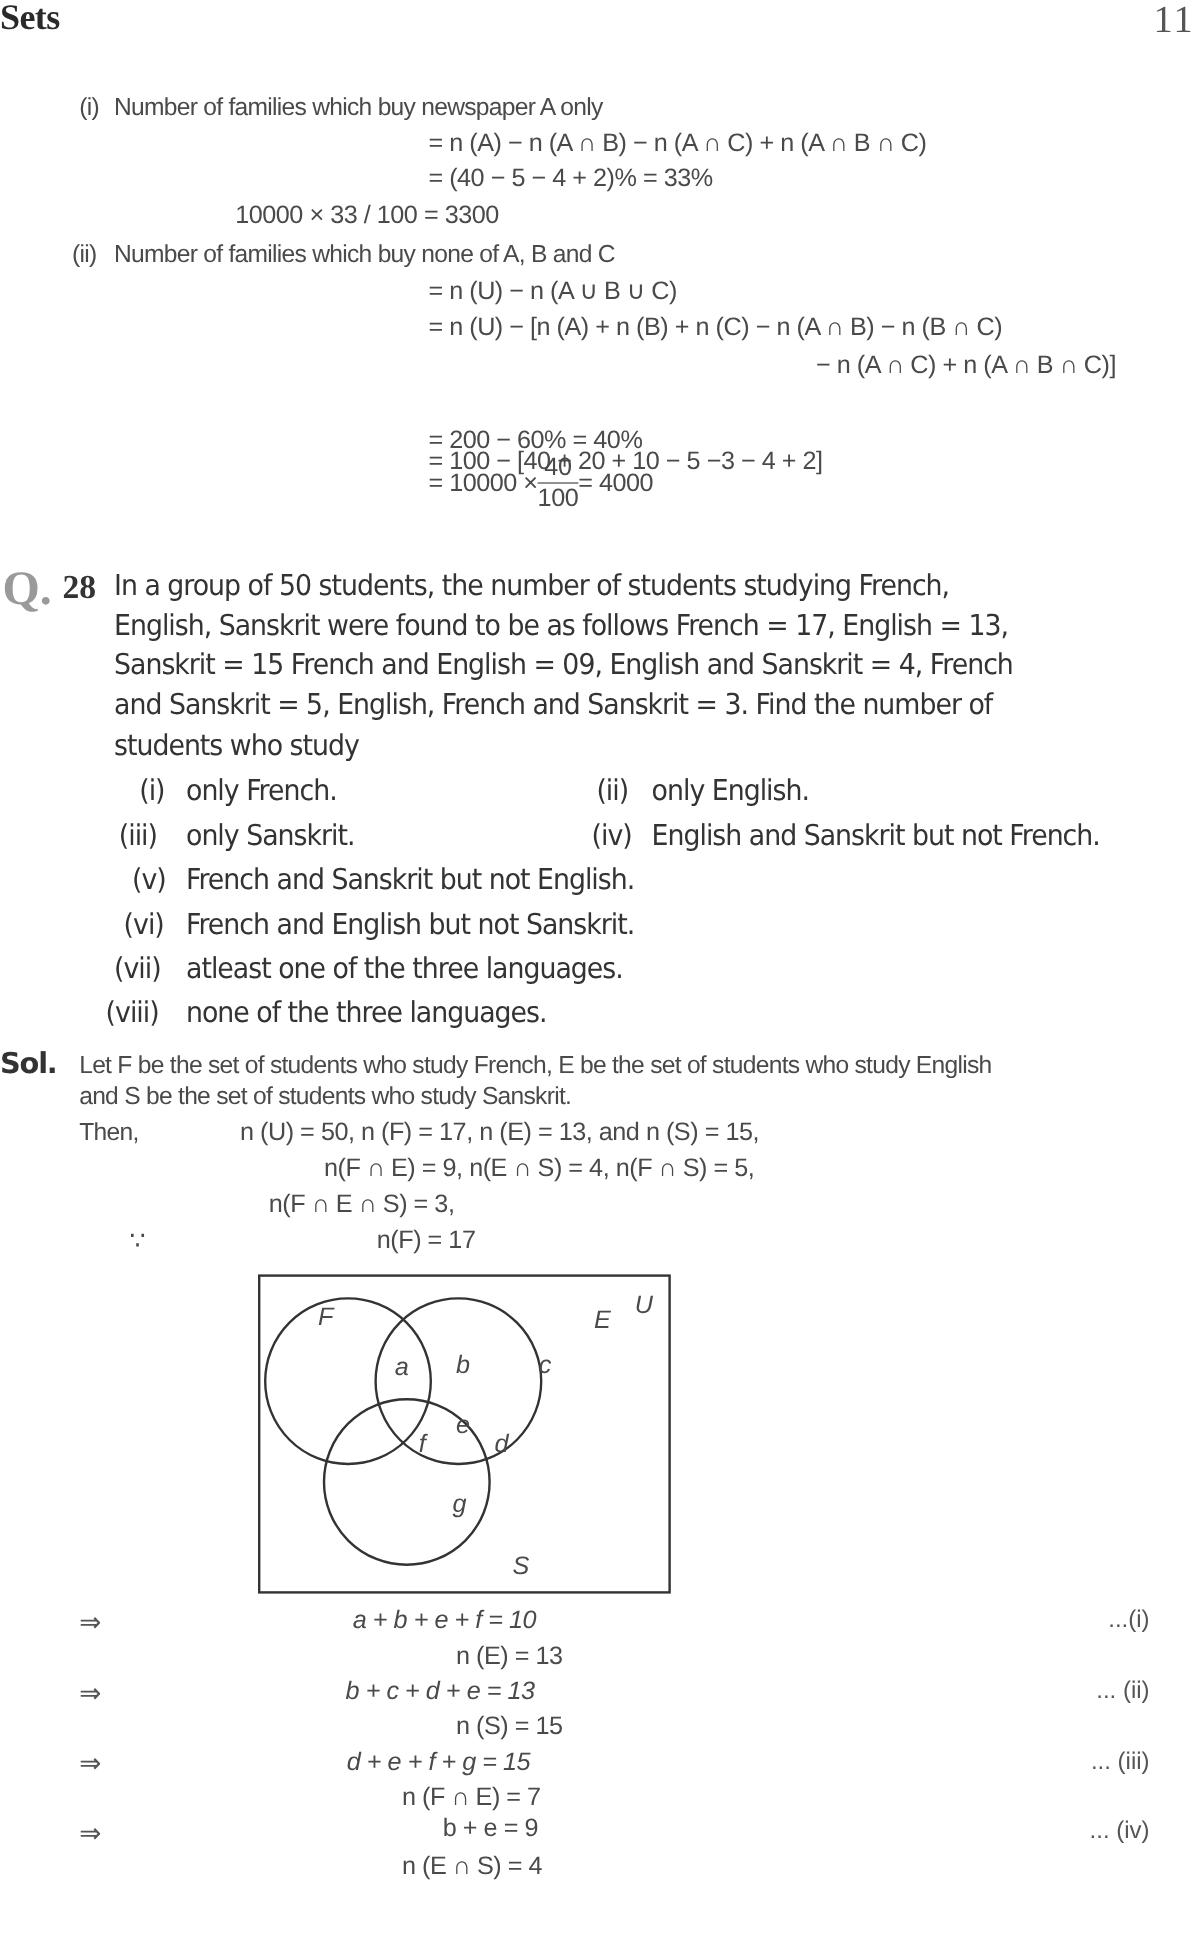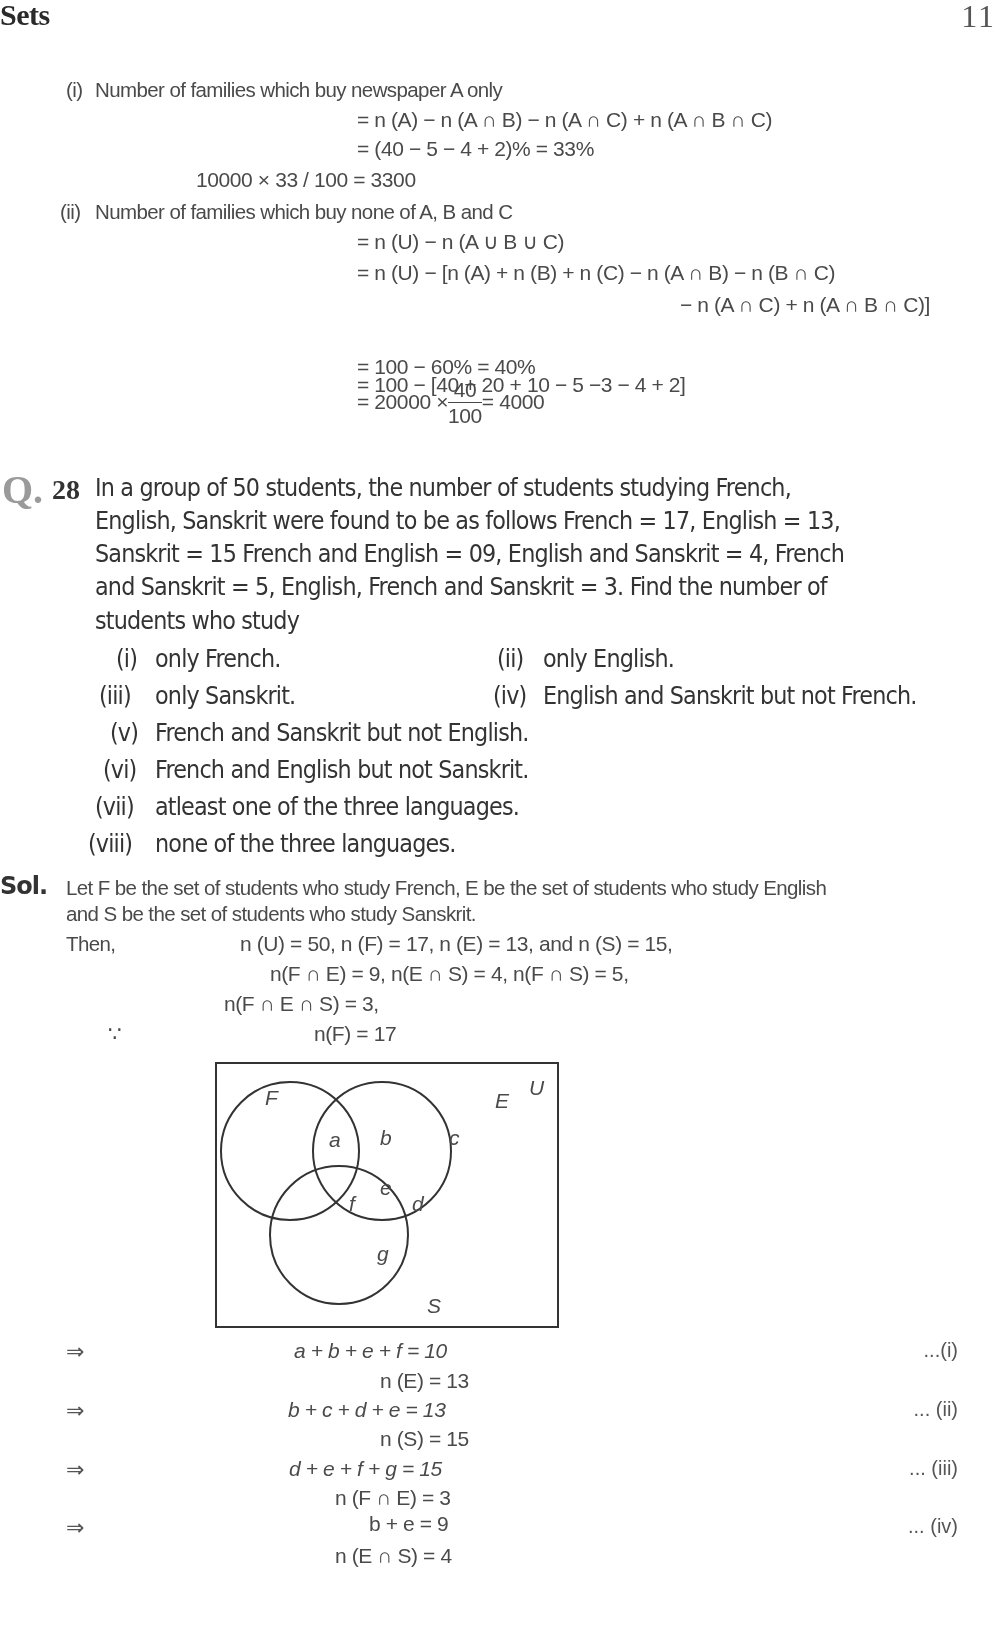--- a/index.html
+++ b/index.html
@@ -54,23 +54,23 @@
 <div class="abs eq" style="left:357px; top:108px;">= n (A) − n (A ∩ B) − n (A ∩ C) + n (A ∩ B ∩ C)</div>
 <div class="abs eq" style="left:357px; top:137px;text-align:right;">= (40 − 5 − 4 + 2)% = 33%</div>
 <div class="abs eq" style="left:196px; top:168px;">10000 × 33 / 100 = 3300</div>
 
 <div class="abs sol-text" style="left:60px; top:200px;">(ii)</div>
 <div class="abs sol-text" style="left:95px; top:200px;">Number of families which buy none of A, B and C</div>
 <div class="abs eq" style="left:357px; top:230px;">= n (U) − n (A ∪ B ∪ C)</div>
 <div class="abs eq" style="left:357px; top:261px;">= n (U) − [n (A) + n (B) + n (C) − n (A ∩ B) − n (B ∩ C)</div>
 <div class="abs eq" style="left:680px; top:293px;">− n (A ∩ C) + n (A ∩ B ∩ C)]</div>
 <div class="abs eq" style="left:357px; top:325px;margin-top:48px;">= 100 − [40 + 20 + 10 − 5 −3 − 4 + 2]</div>
-<div class="abs eq" style="left:357px; top:355px;">= 100 − 60% = 40%</div>
+<div class="abs eq" style="left:357px; top:355px;">= 200 − 60% = 40%</div>
 <div class="abs eq" style="left:357px; top:378px;">
-  <span>= 20000 ×</span><span class="frac"><span class="num">40</span><span class="den">100</span></span><span>= 4000</span>
+  <span>= 10000 ×</span><span class="frac"><span class="num">40</span><span class="den">100</span></span><span>= 4000</span>
 </div>
 
 <div class="abs q-label" style="left:2px; top:466px;">Q.</div>
 <div class="abs q-num" style="left:52px; top:474px;">28</div>
 <div class="abs q-text" style="left:95px; top:474px;">In a group of 50 students, the number of students studying French,</div>
 <div class="abs q-text" style="left:95px; top:507px;">English, Sanskrit were found to be as follows French = 17, English = 13,</div>
 <div class="abs q-text" style="left:95px; top:540px;">Sanskrit = 15 French and English = 09, English and Sanskrit = 4, French</div>
 <div class="abs q-text" style="left:95px; top:573px;">and Sanskrit = 5, English, French and Sanskrit  = 3. Find the number of</div>
 <div class="abs q-text" style="left:95px; top:607px;">students who study</div>
 
@@ -90,21 +90,21 @@
 <div class="abs q-text" style="left:155px; top:756px;">French and English but not Sanskrit.</div>
 <div class="abs q-text" style="left:95px; top:793px;">(vii)</div>
 <div class="abs q-text" style="left:155px; top:793px;">atleast one of the three languages.</div>
 <div class="abs q-text" style="left:88px; top:830px;">(viii)</div>
 <div class="abs q-text" style="left:155px; top:830px;">none of the three languages.</div>
 
 <div class="abs sol-label" style="left:0px; top:872px;">Sol.</div>
 <div class="abs sol-text" style="left:66px; top:876px;">Let F be the set of students who study French, E be the set of students who study English</div>
 <div class="abs sol-text" style="left:66px; top:902px;">and S be the set of students who study Sanskrit.</div>
 <div class="abs sol-text" style="left:66px; top:932px;">Then,</div>
-<div class="abs eq" style="left:200px; top:932px;margin-left:40px;">n (U) = 50,  n (F) = 17,  n (E) = 13,  and  n (S) = 15,</div>
+<div class="abs eq" style="left:200px; top:932px;">n (U) = 50,  n (F) = 17,  n (E) = 13,  and  n (S) = 15,</div>
 <div class="abs eq" style="left:270px; top:962px;">n(F ∩ E) = 9, n(E ∩ S) = 4, n(F ∩ S) = 5,</div>
 <div class="abs eq" style="left:224px; top:992px;">n(F ∩ E ∩ S) = 3,</div>
 <div class="abs eq" style="left:108px; top:1022px;">∵</div>
 <div class="abs eq" style="left:314px; top:1022px;text-align:center;">n(F) = 17</div>
 
 <div class="venn-box">
   <svg width="340" height="262" viewBox="0 0 340 262">
     <circle cx="73" cy="87" r="69" fill="none" stroke="#333" stroke-width="2"></circle>
     <circle cx="165" cy="87" r="69" fill="none" stroke="#333" stroke-width="2"></circle>
     <circle cx="122" cy="171" r="69" fill="none" stroke="#333" stroke-width="2"></circle>
@@ -131,19 +131,19 @@
 <div class="abs arrow" style="left:66px; top:1398px;">⇒</div>
 <div class="abs eq" style="left:288px; top:1398px; font-style:italic;">b + c + d + e = 13</div>
 <div class="abs ref" style="right:42px; top:1398px;">... (ii)</div>
 
 <div class="abs eq" style="left:380px; top:1427px;">n (S) = 15</div>
 
 <div class="abs arrow" style="left:66px; top:1457px;">⇒</div>
 <div class="abs eq" style="left:289px; top:1457px; font-style:italic;">d + e + f + g = 15</div>
 <div class="abs ref" style="right:42px; top:1457px;">... (iii)</div>
 
-<div class="abs eq" style="left:335px; top:1486px;">n (F ∩ E) = 3</div>
+<div class="abs eq" style="left:335px; top:1486px;">n (F ∩ E) = 7</div>
 
 <div class="abs arrow" style="left:66px; top:1515px;">⇒</div>
 <div class="abs eq" style="left:369px; top:1512px; ">b + e = 9</div>
 <div class="abs ref" style="right:42px; top:1515px;">... (iv)</div>
 
 <div class="abs eq" style="left:335px; top:1544px;">n (E ∩ S) = 4</div>
 
 </body></html>

